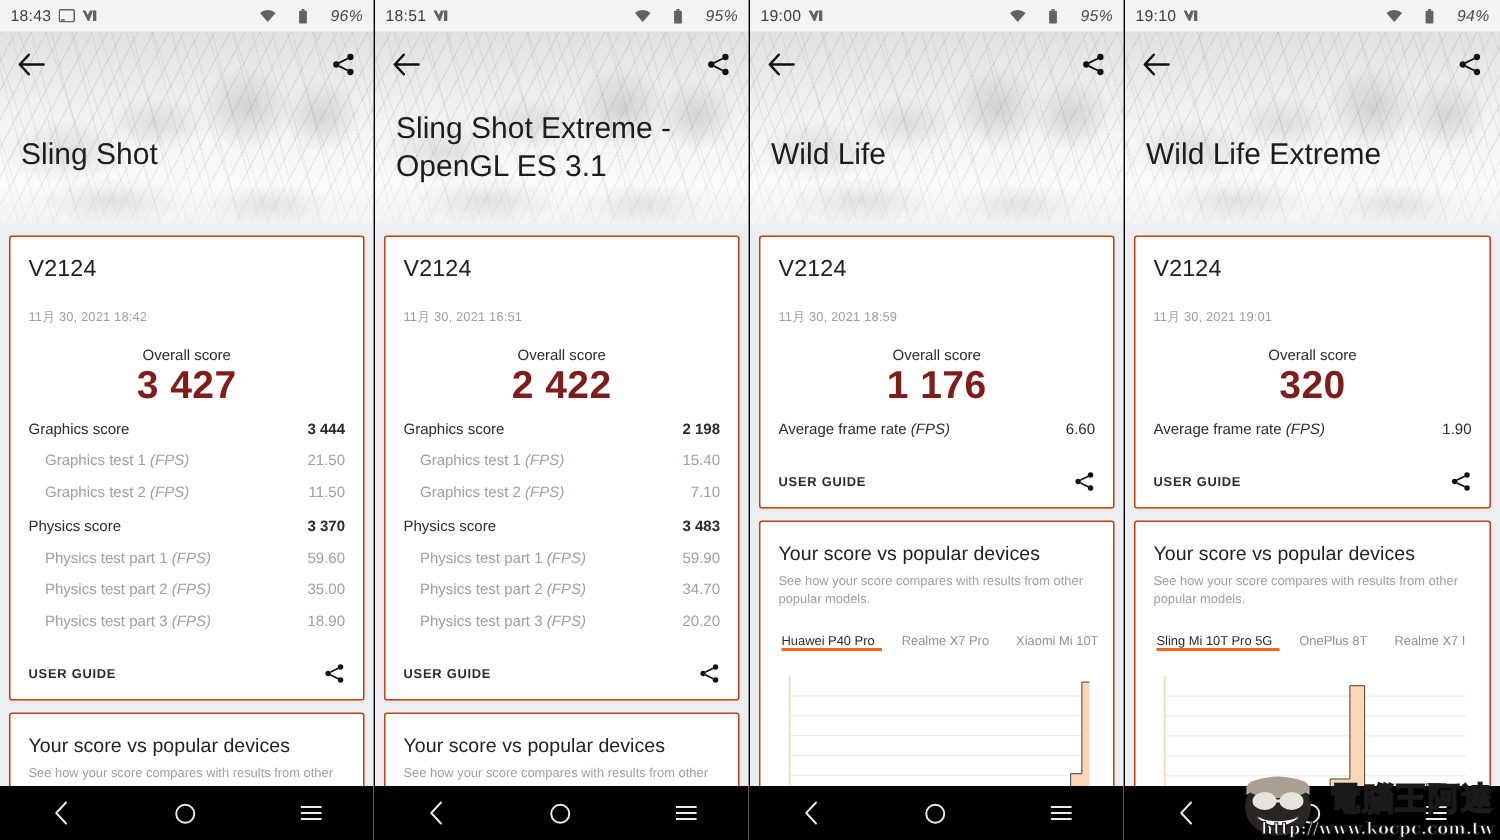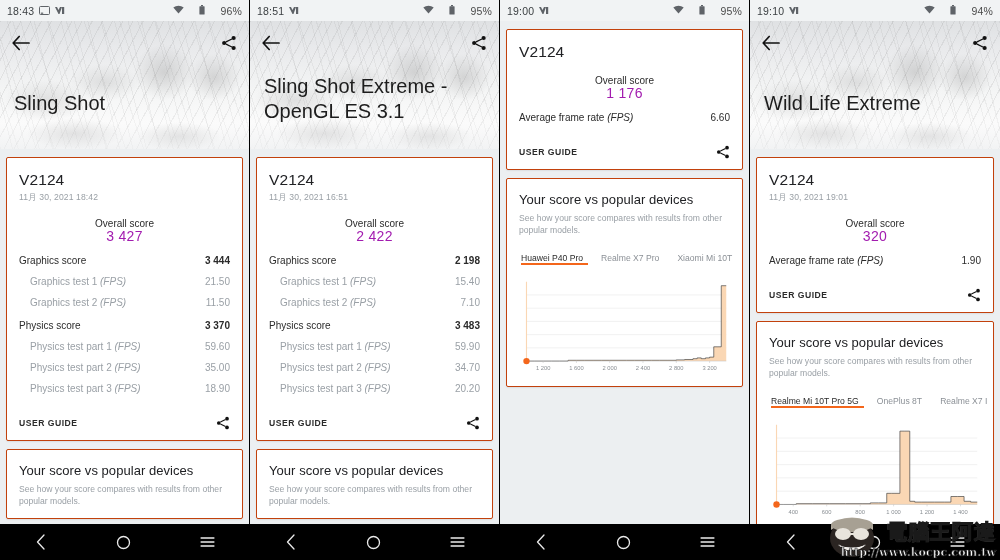--- a/index.html
+++ b/index.html
@@ -30,21 +30,21 @@
     background: #f1f3f4;
     display: flex;
     align-items: center;
     padding: 0 7px;
     font-size: 10.5px;
     color: #4a4a4a;
     letter-spacing: .2px;
     flex: 0 0 auto;
   }
   .sb-left { display: flex; align-items: center; gap: 5px; }
-  .sb-right { margin-left: auto; display: flex; align-items: flex-start; gap: 15px; }
+  .sb-right { margin-left: auto; display: flex; align-items: center; gap: 15px; font-style: italic; }
   .sb-time { font-size: 10.5px; color: #3c4043; }
   .ic { display:inline-block; line-height:0; }
   .ic svg { display:block; }
 
   
   .hero {
     position: relative;
     height: 128px;
     flex: 0 0 auto;
     background:
@@ -96,38 +96,38 @@
   }
   .card {
     background: #fff;
     border: 1px solid #c2410c;
     border-radius: 2px;
     box-shadow: 0 1px 1.5px rgba(0,0,0,.07);
     margin-bottom: 8px;
     padding: 13px 12px 10px 12px;
   }
   .dev-name { font-size: 15.5px; color: #202124; font-weight: 400; letter-spacing: .1px;}
-  .dev-date { font-size: 8.6px; color: #9aa0a6; margin-top: 3px; letter-spacing: .1px;}
+  .dev-date { font-size: 8.6px; color: #9aa0a6; margin-top: 17px; letter-spacing: .1px;}
 
   .row {
     display: flex; align-items: baseline;
     justify-content: space-between;
     margin-top: 12px;
   }
   .row.sub { margin-top: 10px; padding-left: 11px; }
   .row .lbl { font-size: 10px; color: #2b2b2b; }
   .row.sub .lbl { color: #9aa0a6; }
   .row .lbl i { font-style: italic; }
   .row .val { font-size: 10px; color: #2b2b2b; font-weight: 700; }
   .row.sub .val { color: #9aa0a6; font-weight: 400; }
   .row.overall { margin-top: 14px; align-items: center; flex-direction: column; }
   .row.overall .lbl { font-size: 10px; font-weight: 400; }
   .row.overall .val {
-    font-size: 14px; font-weight: 400;
-    color: #a21caf; letter-spacing: .3px; line-height: 1;
+    font-size: 26px; font-weight: 700;
+    color: #7f1d1d; letter-spacing: .3px; line-height: 1;
   }
   .row.avg { margin-top: 12px; }
   .row.avg .lbl { color: #2b2b2b; }
   .row.avg .val { font-weight: 400; }
 
   .guide-row {
     display: flex; align-items: center; justify-content: space-between;
     margin-top: 20px; padding-top: 2px;
   }
   .guide-label {
@@ -458,24 +458,40 @@
         <span class="ic">
             <svg width="6" height="10" viewBox="0 0 6 10">
               <rect x="2" y="0" width="2" height="1.2" fill="#5f6368"></rect>
               <rect x="0.4" y="1.2" width="5.2" height="8.4" rx=".6" fill="#5f6368"></rect>
             </svg>
           </span>
         <span>95%</span>
       </div>
     </div>
 
+    <div class="hero">
+      <div class="hero-top">
+        <span class="nav-btn"><svg width="18" height="16" viewBox="0 0 18 16">
+              <path d="M7.2 1.5 1.2 8l6 6.5M1.6 8H17" stroke="#111" stroke-width="1.7" fill="none" stroke-linecap="round" stroke-linejoin="round"></path>
+            </svg></span>
+        <span class="spacer"></span>
+        <span class="nav-btn"><svg width="16" height="16" viewBox="0 0 16 16">
+              <circle cx="12.6" cy="3" r="2.1" fill="#111"></circle>
+              <circle cx="12.6" cy="13" r="2.1" fill="#111"></circle>
+              <circle cx="3.2" cy="8" r="2.1" fill="#111"></circle>
+              <path d="M5 6.9 10.9 4M5 9.1 10.9 12" stroke="#111" stroke-width="1.2"></path>
+            </svg></span>
+      </div>
+      <div class="hero-title">Wild Life</div>
+    </div>
 
     <div class="body">
       <div class="card">
         <div class="dev-name">V2124</div>
+        <div class="dev-date">11月 30, 2021 18:59</div>
 
         <div class="row overall">
           <span class="lbl">Overall score</span>
           <span class="val">1 176</span>
         </div>
 
         <div>
             <div class="row avg">
               <span class="lbl">Average frame rate <i>(FPS)</i></span>
               <span class="val">6.60</span>
@@ -611,21 +627,21 @@
                 <circle cx="3.2" cy="8" r="2.1" fill="#111"></circle>
                 <path d="M5 6.9 10.9 4M5 9.1 10.9 12" stroke="#111" stroke-width="1.2"></path>
               </svg></span>
         </div>
       </div>
 
       <div class="card">
         <div class="card2-title">Your score vs popular devices</div>
         <div class="card2-sub">See how your score compares with results from other popular models.</div>
         <div class="tabs">
-            <div class="tab active">Realme Mi 10T Pro 5G</div>
+            <div class="tab active">Sling Mi 10T Pro 5G</div>
             <div class="tab">OnePlus 8T</div>
             <div class="tab">Realme X7 I</div>
           </div>
         <div class="chart">
             <svg viewBox="0 0 226 105">
               <line x1="8" x2="222" y1="18.166666666666664" y2="18.166666666666664" stroke="#e0e0e0" stroke-width=".5"></line>
               <line x1="8" x2="222" y1="32.33333333333333" y2="32.33333333333333" stroke="#e0e0e0" stroke-width=".5"></line>
               <line x1="8" x2="222" y1="46.5" y2="46.5" stroke="#e0e0e0" stroke-width=".5"></line>
               <line x1="8" x2="222" y1="60.666666666666664" y2="60.666666666666664" stroke="#e0e0e0" stroke-width=".5"></line>
               <line x1="8" x2="222" y1="74.83333333333333" y2="74.83333333333333" stroke="#e0e0e0" stroke-width=".5"></line>

